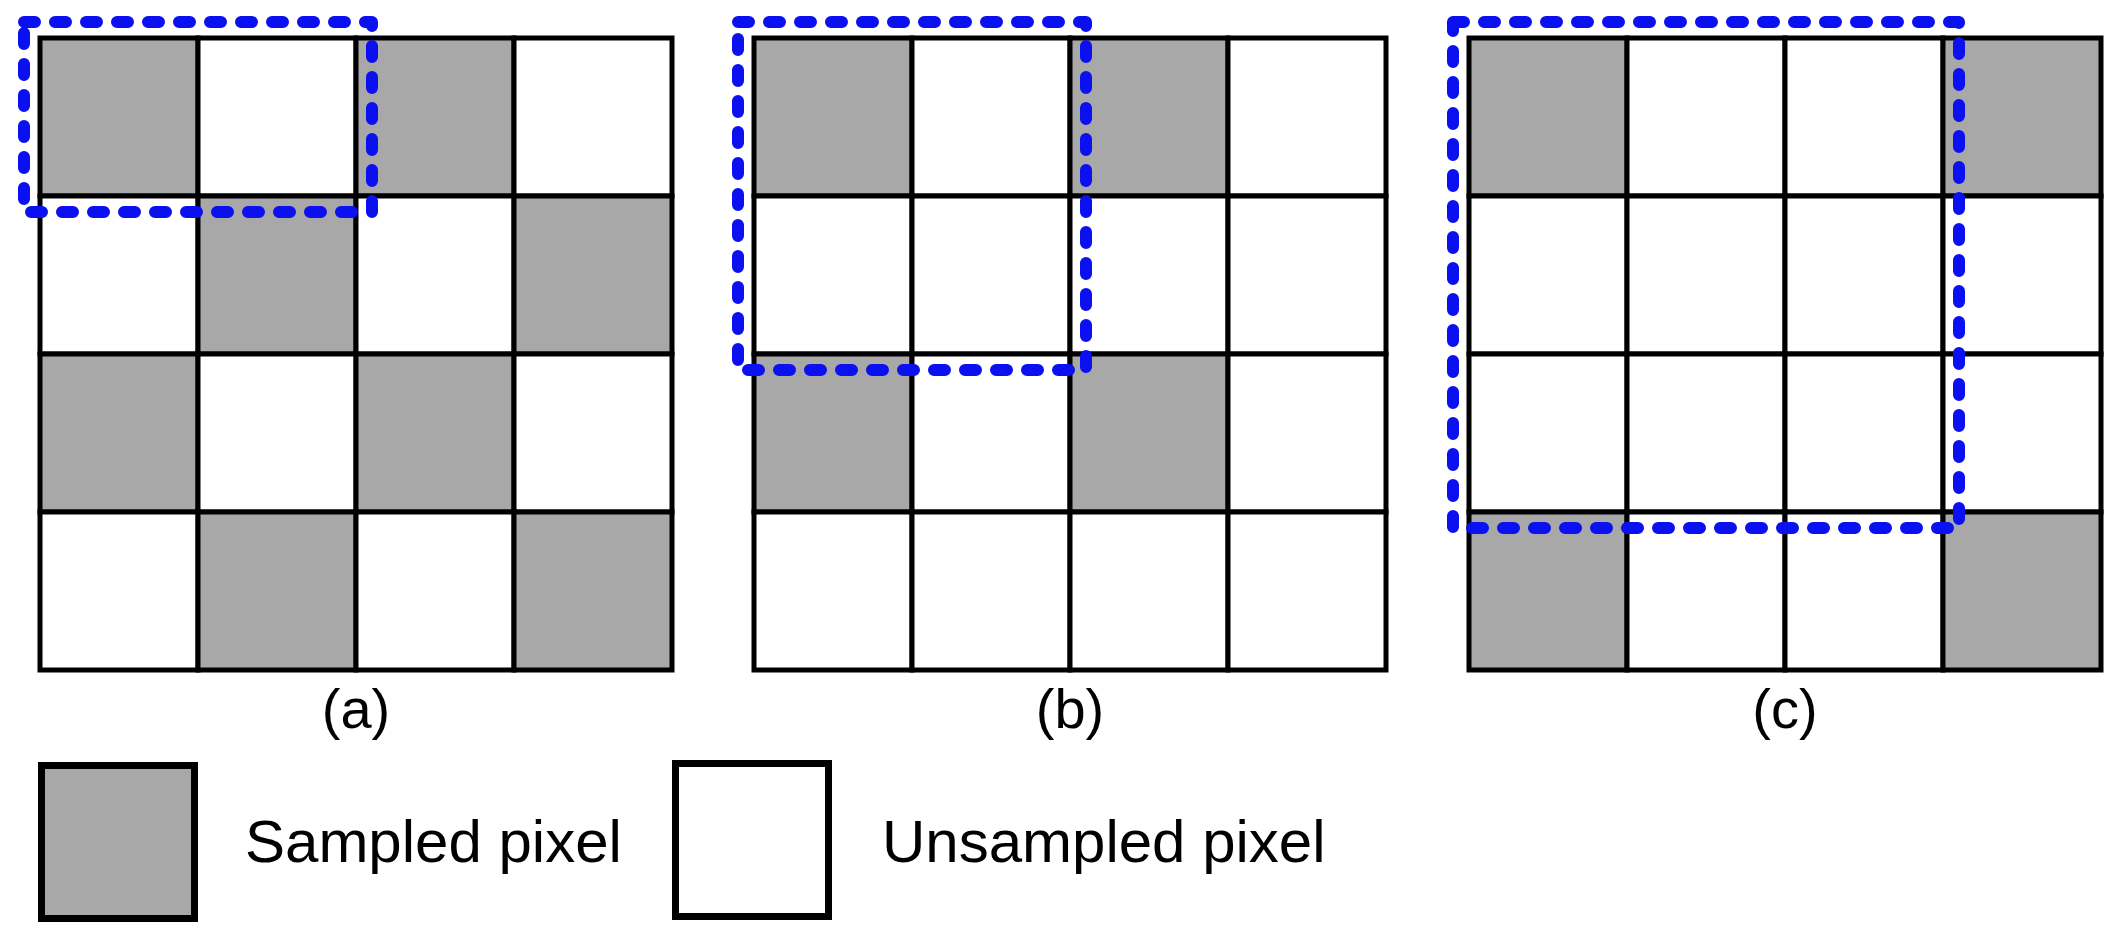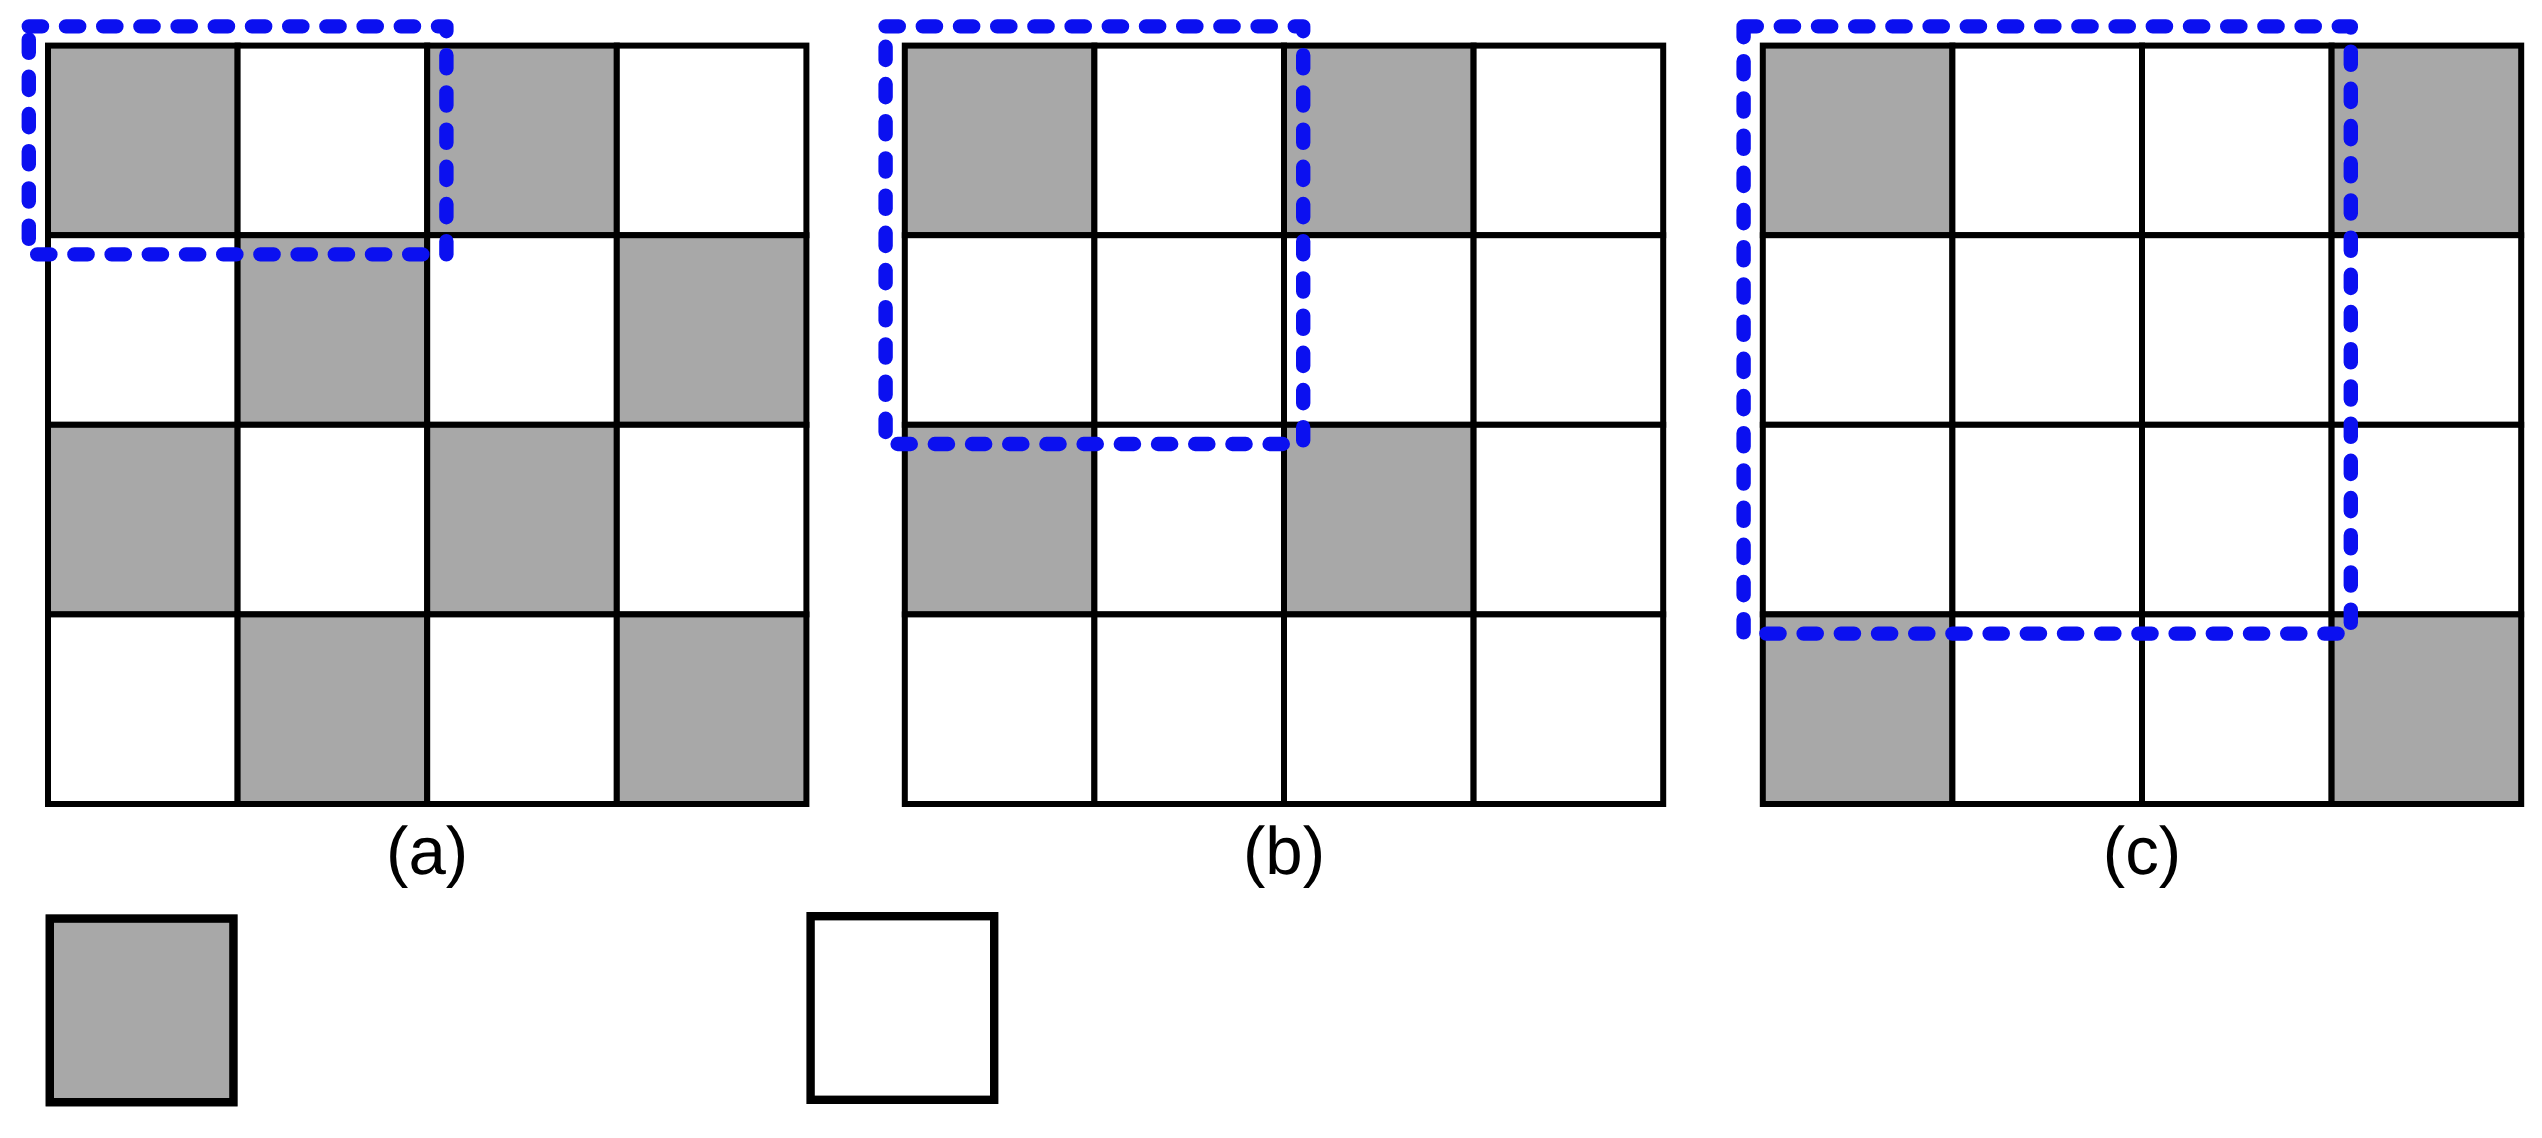--- a/index.html
+++ b/index.html
@@ -105,16 +105,18 @@
       <rect x="346" y="504" width="158" height="158" fill="#ffffff" stroke="#000000" stroke-width="5"></rect>
       <rect x="504" y="504" width="158" height="158" fill="#a8a8a8" stroke="#000000" stroke-width="5"></rect>
       <rect x="14" y="14" width="506" height="506" fill="none" stroke="#0b10f0" stroke-width="12" stroke-dasharray="11 20" stroke-linecap="round" stroke-linejoin="round"></rect>
     </svg>
 
   <div class="figure-label" style="left:40px;">(a)</div>
   <div class="figure-label" style="left:754px;">(b)</div>
   <div class="figure-label" style="left:1469px;">(c)</div>
 
   <div class="legend-swatch" style="left: 38px; top: 762px; background: rgb(168, 168, 168);"></div>
+  <div class="legend-label" style="left:245px; top:806px;">Sampled pixel</div>
 
   <div class="legend-swatch" style="left: 672px; top: 760px; background: rgb(255, 255, 255);"></div>
+  <div class="legend-label" style="left:882px; top:806px;">Unsampled pixel</div>
 
 </div>
 
 </body></html>

